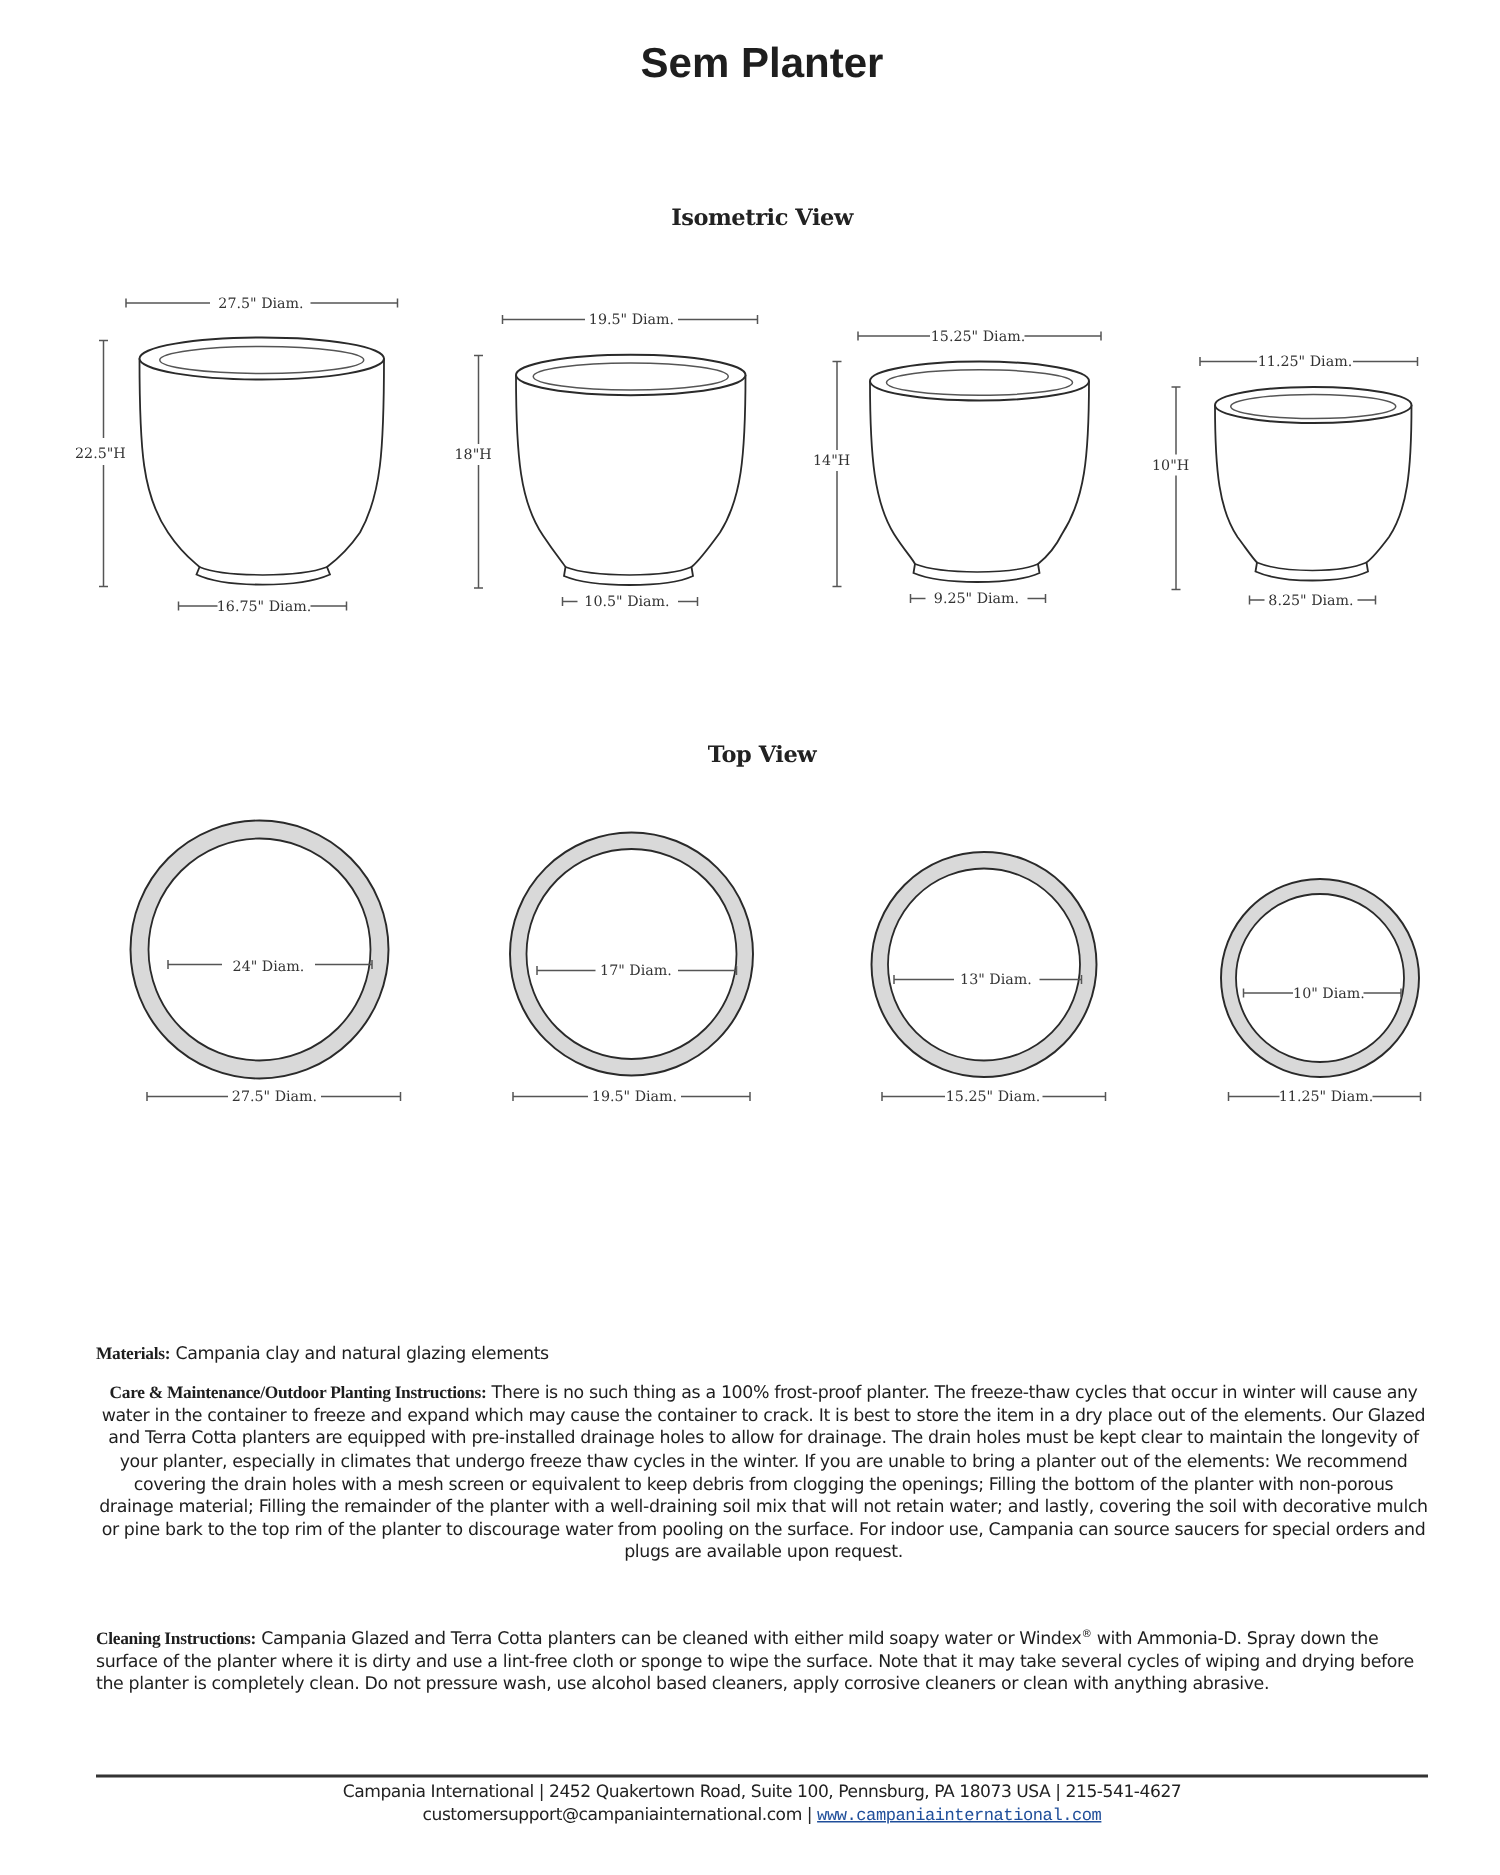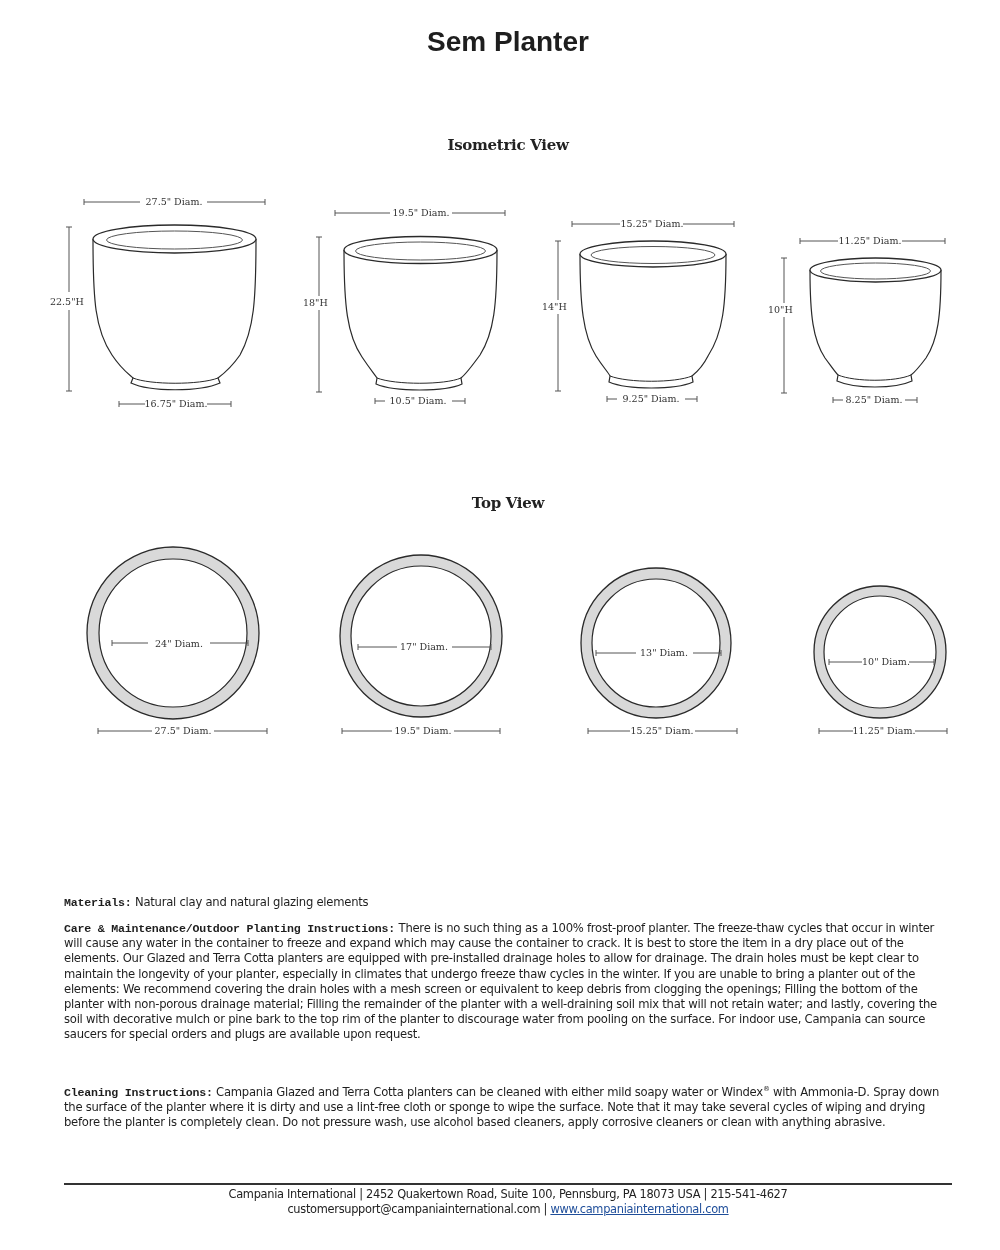--- a/index.html
+++ b/index.html
@@ -7,30 +7,30 @@
   .title { position: absolute; top: 26px; left: 0; width: 1016px; text-align: center;
     font-family: "Liberation Sans", sans-serif; font-weight: bold; font-size: 28px; color: #1e1e1e; margin: 0; }
   .section-heading { position: absolute; left: 0; width: 1016px; text-align: center;
     font-family: "DejaVu Serif", serif; font-weight: bold; font-size: 15px; color: #222; margin: 0; letter-spacing: -0.3px; }
   #iso-heading { top: 136px; }
   #top-heading { top: 494px; }
   svg.drawing { position: absolute; left: 0; top: 0; }
   .dim-text { font-family: "DejaVu Serif", serif; font-size: 9.5px; fill: #333; }
   .body-text { position: absolute; left: 64px; width: 890px; font-family: "DejaVu Sans", sans-serif;
     font-size: 11.6px; line-height: 15.2px; color: #1e1e1e; margin: 0; letter-spacing: -0.25px; }
-  .body-text b { font-family: Liberation Mono, monospace; font-weight: bold; letter-spacing: -0.2px; }
+  .body-text b { font-family: Liberation Serif, serif; font-weight: bold; letter-spacing: -0.2px; }
   #materials { top: 895px; }
-  #care { top: 921px; }
+  #care { top: 921px; text-align: center; }
   #cleaning { top: 1062px; margin-top: 20px; }
   .footer-rule { position: absolute; left: 64px; width: 888px; top: 1183px; height: 0; border-top: 2px solid #333; }
   .footer { position: absolute; left: 0; width: 1016px; text-align: center;
     font-family: "DejaVu Sans", sans-serif; font-size: 11.4px; line-height: 15px; color: #222; letter-spacing: -0.3px; }
   #footer-line1 { top: 1187px; }
   #footer-line2 { top: 1202px; }
-  .footer a { color: #1f4e9a; text-decoration: underline; }
+  .footer a { color: #1f4e9a; text-decoration: underline; font-family: Liberation Mono, monospace; }
 </style>
 </head>
 <body>
 
 <h1 class="title">Sem Planter</h1>
 <h2 class="section-heading" id="iso-heading">Isometric View</h2>
 <h2 class="section-heading" id="top-heading">Top View</h2>
 
 <svg class="drawing" width="1000" height="760" viewBox="0 0 1000 760">
 
@@ -224,21 +224,21 @@
     <g>
       <line x1="819" y1="731" x2="853" y2="731" stroke="#555"></line>
       <line x1="915" y1="731" x2="947" y2="731" stroke="#555"></line>
       <line x1="819" y1="728" x2="819" y2="734" stroke="#555"></line>
       <line x1="947" y1="728" x2="947" y2="734" stroke="#555"></line>
       <text class="dim-text" x="884" y="734" text-anchor="middle">11.25" Diam.</text>
     </g>
   </g>
 </svg>
 
-<p class="body-text" id="materials"><b>Materials:</b><span> Natural clay and natural glazing elements</span></p>
+<p class="body-text" id="materials"><b>Materials:</b><span> Campania clay and natural glazing elements</span></p>
 
 <p class="body-text" id="care"><b>Care &amp; Maintenance/Outdoor Planting Instructions:</b><span> There is no such thing as a 100% frost-proof planter. The freeze-thaw cycles that occur in winter will cause any water in the container to freeze and expand which may cause the container to crack. It is best to store the item in a dry place out of the elements. Our Glazed and Terra Cotta planters are equipped with pre-installed drainage holes to allow for drainage. The drain holes must be kept clear to maintain the longevity of your planter, especially in climates that undergo freeze thaw cycles in the winter. If you are unable to bring a planter out of the elements: We recommend covering the drain holes with a mesh screen or equivalent to keep debris from clogging the openings; Filling the bottom of the planter with non-porous drainage material; Filling the remainder of the planter with a well-draining soil mix that will not retain water; and lastly, covering the soil with decorative mulch or pine bark to the top rim of the planter to discourage water from pooling on the surface. For indoor use, Campania can source saucers for special orders and plugs are available upon request.</span></p>
 
 <p class="body-text" id="cleaning"><b>Cleaning Instructions:</b><span> Campania Glazed and Terra Cotta planters can be cleaned with either mild soapy water or Windex</span><sup style="font-size:7px">®</sup><span> with Ammonia-D. Spray down the surface of the planter where it is dirty and use a lint-free cloth or sponge to wipe the surface. Note that it may take several cycles of wiping and drying before the planter is completely clean. Do not pressure wash, use alcohol based cleaners, apply corrosive cleaners or clean with anything abrasive.</span></p>
 
 <div class="footer-rule"></div>
 <div class="footer" id="footer-line1">Campania International | 2452 Quakertown Road, Suite 100, Pennsburg, PA 18073 USA | 215-541-4627</div>
 <div class="footer" id="footer-line2"><span>customersupport@campaniainternational.com</span><span> | </span><a href="#">www.campaniainternational.com</a></div>
 
 </body></html>

